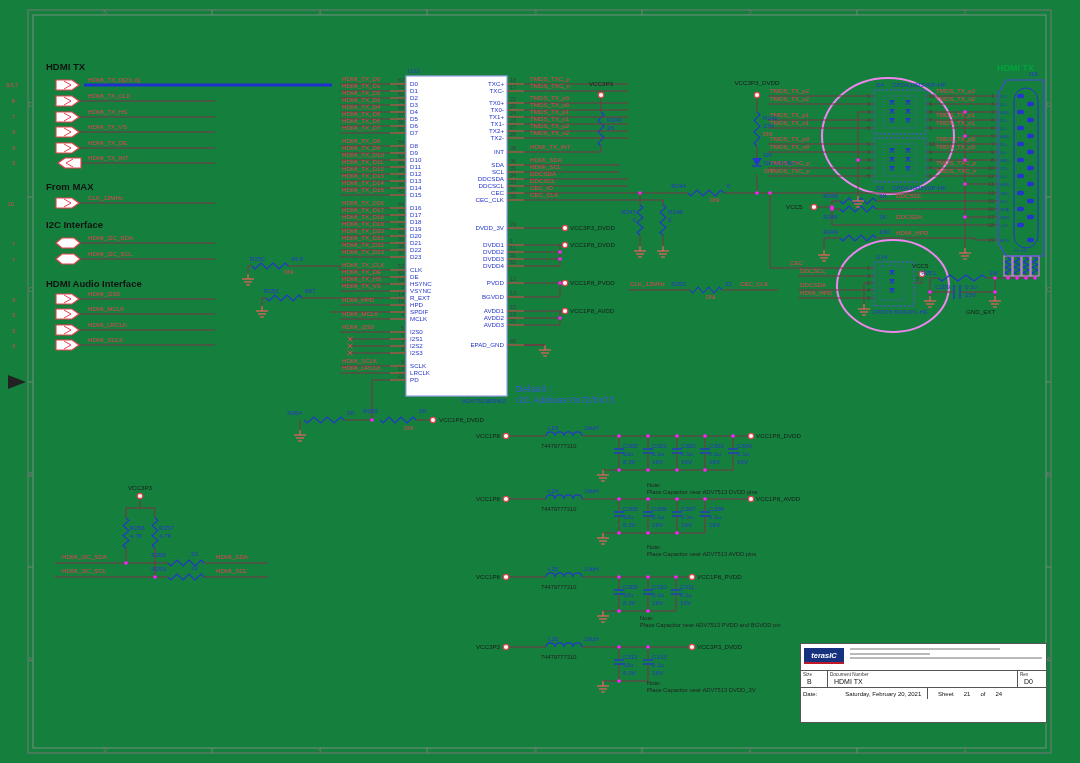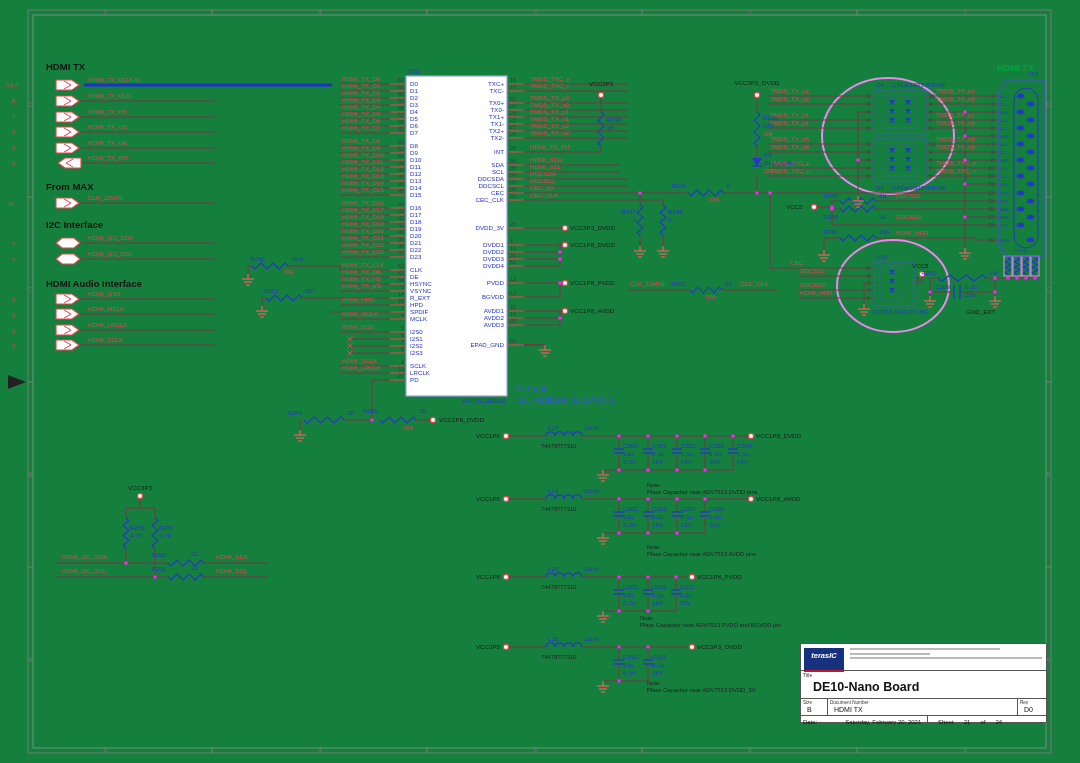--- a/index.html
+++ b/index.html
@@ -16,21 +16,21 @@
   .gn{fill:#00a33a;font-size:9px;font-weight:bold}
   .nb{fill:#3a55e8;font-size:8.5px;letter-spacing:.5px}
   .nt{fill:#222;font-size:5.8px}
   .zz{fill:#777;font-size:6.5px}
   .cb{fill:#2535cc;font-size:4.3px}
   .dni{fill:#e8404f;font-size:5.5px}
   
   .titleblock{position:absolute;left:800px;top:643px;width:247px;height:80px;
       border:1px solid #555;background:#fff;box-sizing:border-box;color:#111;}
   .tb-r1{height:26px;border-bottom:1px solid #555;display:flex;align-items:flex-start;}
-  .tb-logo{width:42px;height:24px;margin:4px 2px 16px 3px;background:#16317d;color:#fff;
+  .tb-logo{width:42px;height:16px;margin:4px 2px 16px 3px;background:#16317d;color:#fff;
       font-size:7.5px;font-weight:bold;font-style:italic;text-align:center;line-height:16px;
       border-bottom:2px solid #c01828;box-sizing:border-box;}
   .tb-disc{flex:1;padding:4px 4px 0 4px;}
   .tb-disc div{height:2px;background:#b9b9b9;margin-bottom:2.5px;}
   .tb-r2{height:27px;border-bottom:1px solid #555;position:relative;}
   .tb-lbl{font-size:5px;color:#333;position:absolute;left:2px;top:1px;}
   .tb-title{font-size:12.5px;font-weight:bold;position:absolute;left:12px;top:9px;}
   .tb-r3{height:16px;border-bottom:1px solid #555;display:flex;}
   .tb-size{width:26px;border-right:1px solid #555;position:relative;}
   .tb-doc{flex:1;border-right:1px solid #555;position:relative;}
@@ -1094,24 +1094,20 @@
 
   <div class="titleblock">
     <div class="tb-r1">
       <div class="tb-logo">terasIC</div>
       <div class="tb-disc">
         <div style="width:150px"></div>
           <div style="width:80px"></div>
           <div style="width:192px"></div>
       </div>
     </div>
-    <div class="tb-r2">
-      <span class="tb-lbl">Title</span>
-      <span class="tb-title">DE10-Nano Board</span>
-    </div>
     <div class="tb-r3">
       <div class="tb-size">
         <span class="tb-sm">Size</span>
         <span class="tb-val">B</span>
       </div>
       <div class="tb-doc">
         <span class="tb-sm">Document Number</span>
         <span class="tb-val">HDMI TX</span>
       </div>
       <div class="tb-rev">

